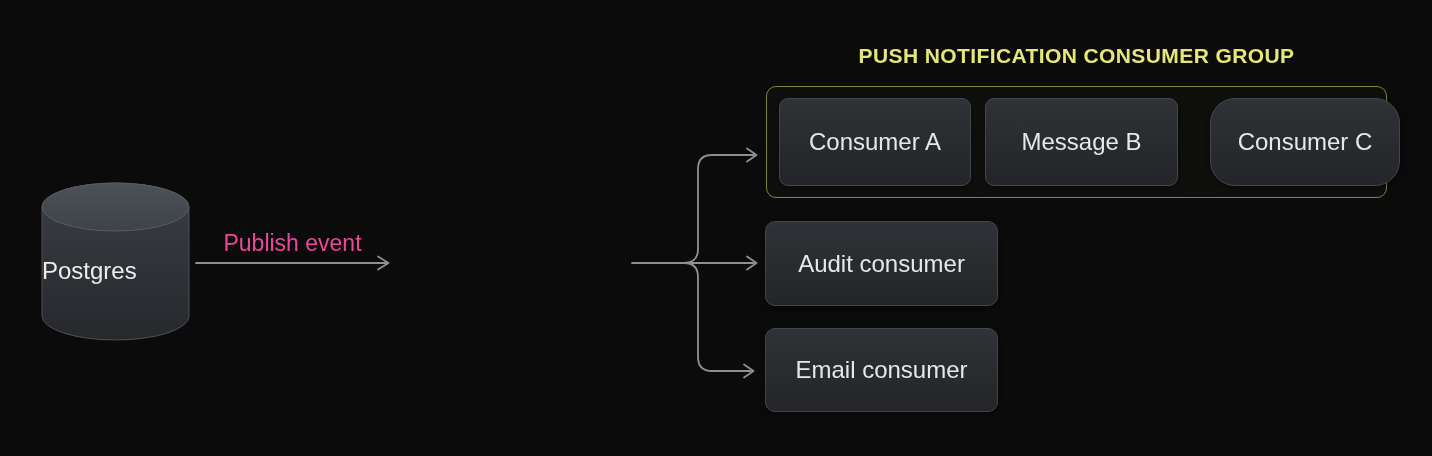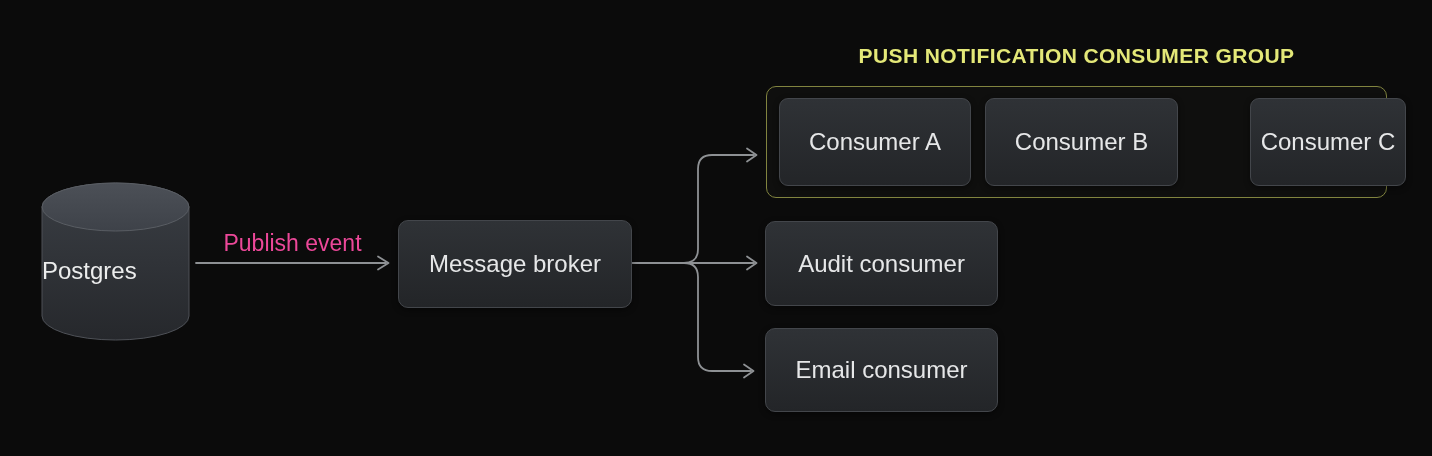--- a/index.html
+++ b/index.html
@@ -48,21 +48,21 @@
   .group-title{
     position:absolute;left:766px;top:44px;width:621px;height:24px;
     color:var(--group-title);
     font-size:21px;font-weight:700;letter-spacing:0.4px;
     text-align:center;line-height:24px;
     white-space:nowrap;
   }
   .node-consumer{height:88px;top:98px;border-radius:9px;}
   .node-consumer-a{left:779px;width:192px;}
   .node-consumer-b{left:985px;width:193px;}
-  .node-consumer-c{left:1250px;width:156px;}
+  .node-consumer-c{left:1210px;width:190px;border-radius:25px;}
 
   .edge-label{
     position:absolute;left:196px;top:230px;width:193px;height:26px;
     color:#ec4899;font-size:23px;text-align:center;line-height:26px;
     white-space:nowrap;
   }
   .db-label{
     position:absolute;left:42px;top:256px;width:147px;height:30px;
     color:#eceded;font-size:24px;text-align:left;line-height:30px;
   }
@@ -107,32 +107,29 @@
     <g stroke="#8e9194" stroke-width="1.8" fill="none" stroke-linecap="round" stroke-linejoin="round">
       <path d="M684 263 Q698 263 698 277 V357 Q698 371 712 371 H751"></path>
       <path d="M744 364.5 L753.5 371 L744 377.5"></path>
     </g>
   </svg>
 
   <div class="db-label">Postgres</div>
 
   <div class="edge-label">Publish event</div>
 
-  <div class="node node-broker">
-    <span>Message broker</span>
-  </div>
 
   <div class="group-title">PUSH NOTIFICATION CONSUMER GROUP</div>
   <div class="group"></div>
 
   <div class="node node-consumer node-consumer-a">
     <span>Consumer A</span>
   </div>
   <div class="node node-consumer node-consumer-b">
-    <span>Consumer B</span>
+    <span>Message B</span>
   </div>
   <div class="node node-consumer node-consumer-c">
     <span>Consumer C</span>
   </div>
 
   <div class="node node-audit">
     <span>Audit consumer</span>
   </div>
 
   <div class="node node-email">

